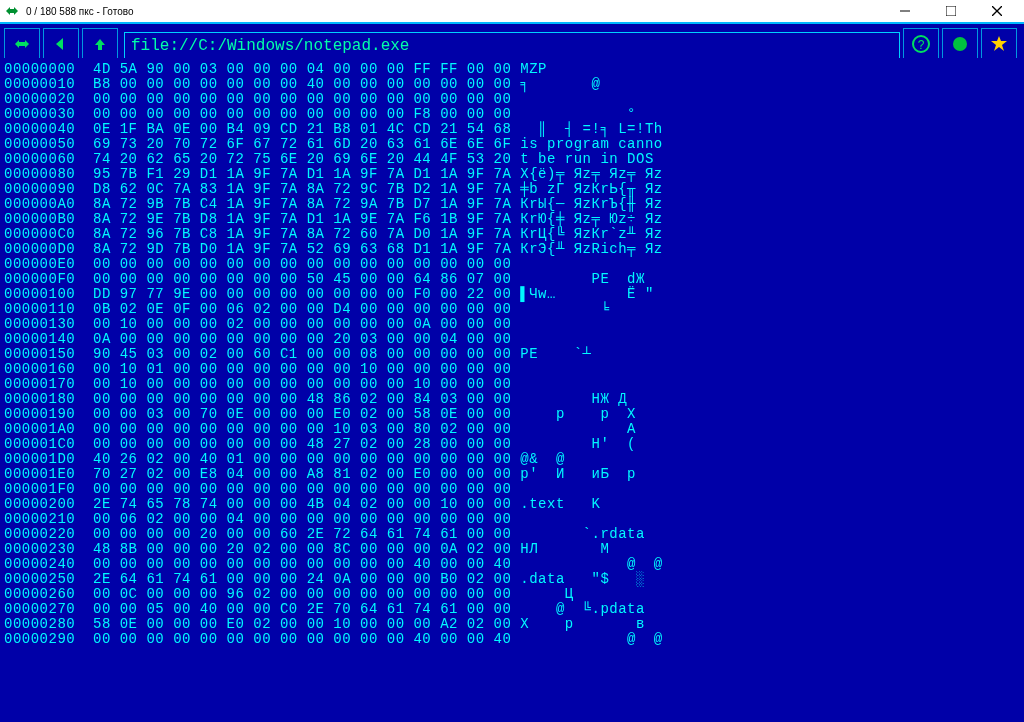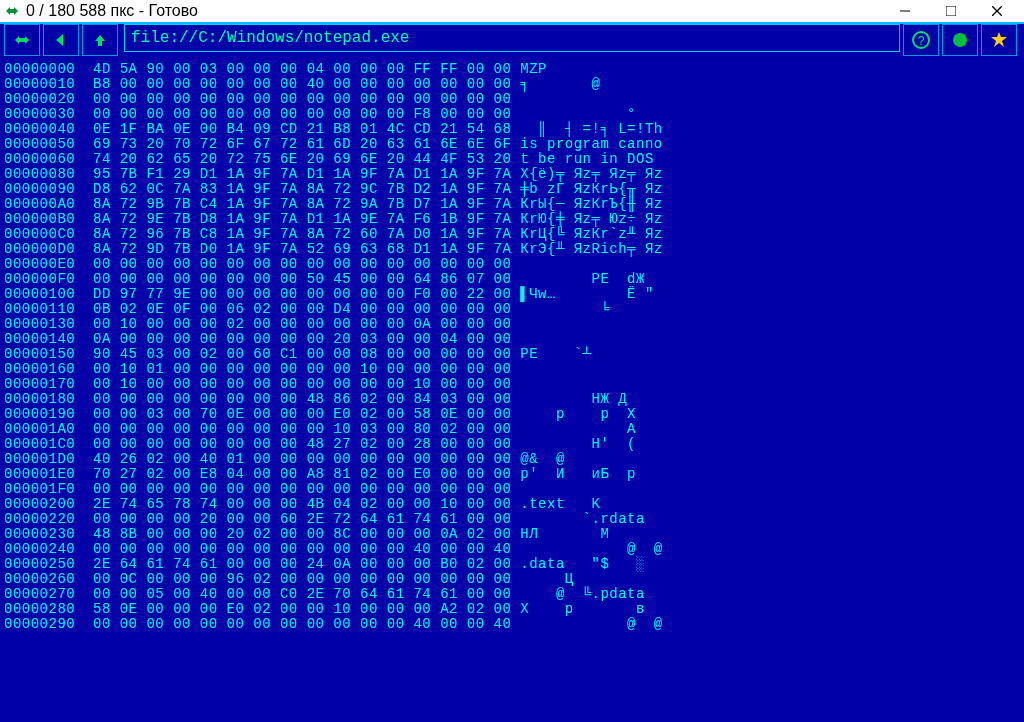--- a/index.html
+++ b/index.html
@@ -1,23 +1,23 @@
 <!DOCTYPE html>
 <html><head>
 <meta charset="utf-8">
 <style>
   html,body{margin:0;padding:0;background:#d4d0c8;font-family:sans-serif;}
   body{width:1024px;height:722px;overflow:hidden;position:relative;}
   .titlebar{height:22px;background:#fff;display:flex;align-items:center;padding:0 4px;}
   .titlebar-icon{width:16px;height:16px;margin-right:6px;}
-  .titlebar-text{font-size:16px;color:#000;flex:1;}
+  .titlebar-text{font-size:10px;color:#000;flex:1;}
   .titlebar-btns{display:flex;gap:0;}
   .tbtn{width:46px;height:22px;display:flex;align-items:center;justify-content:center;}
   .tbtn svg{display:block;}
-  .toolbar{height:36px;background:#0000A8;border-top:2px solid #00b8ff;border-bottom:2px solid #004080;display:flex;align-items:flex-start;padding:0 4px;}
+  .toolbar{height:36px;background:#0000A8;border-top:2px solid #00b8ff;border-bottom:2px solid #004080;display:flex;align-items:flex-end;padding:0 4px;}
   .tool-btn{width:34px;height:30px;border:1px solid #0098e0;margin-right:3px;display:flex;align-items:center;justify-content:center;}
   .addrbar{flex:1;height:26px;border:1px solid #00d0ff;margin:0 3px;display:flex;align-items:center;padding:0 6px;}
   .addrbar-text{font-size:16px;color:#00ffaa;font-family:"Courier New",monospace;}
   .workarea{position:absolute;top:58px;left:0;right:0;bottom:0;display:flex;flex-direction:column;}
   .hexview{background:#0000A8;flex:1;padding:4px 0 0 4px;font-family:"Courier New",monospace;font-size:14px;color:#00f8ff;overflow:hidden;line-height:15px;}
   .hexrow{white-space:pre;letter-spacing:0.5px;}
   .rightbar{width:106px;background:#0000A8;position:relative;border-left:2px solid #00d0ff;}
   .indicator{position:absolute;top:4px;left:8px;width:40px;height:24px;background:#00e040;border-radius:6px;box-shadow:0 0 0 2px #007020 inset;}
   .scrolltrack{position:absolute;top:30px;right:20px;width:4px;height:364px;background:#0070d0;}
   .scrollthumb{position:absolute;right:8px;top:364px;width:28px;height:28px;border-radius:50%;background:#009060;border:3px solid #00c0a0;}
@@ -114,20 +114,21 @@
       <div class="hexrow">00000160  00 10 01 00 00 00 00 00 00 00 10 00 00 00 00 00                 </div>
       <div class="hexrow">00000170  00 10 00 00 00 00 00 00 00 00 00 00 10 00 00 00                 </div>
       <div class="hexrow">00000180  00 00 00 00 00 00 00 00 48 86 02 00 84 03 00 00         HЖ Д   </div>
       <div class="hexrow">00000190  00 00 03 00 70 0E 00 00 00 E0 02 00 58 0E 00 00     p    р  X   </div>
       <div class="hexrow">000001A0  00 00 00 00 00 00 00 00 00 10 03 00 80 02 00 00             A   </div>
       <div class="hexrow">000001C0  00 00 00 00 00 00 00 00 48 27 02 00 28 00 00 00         H'  (   </div>
       <div class="hexrow">000001D0  40 26 02 00 40 01 00 00 00 00 00 00 00 00 00 00 @&amp;  @           </div>
       <div class="hexrow">000001E0  70 27 02 00 E8 04 00 00 A8 81 02 00 E0 00 00 00 p'  И   иБ  р   </div>
       <div class="hexrow">000001F0  00 00 00 00 00 00 00 00 00 00 00 00 00 00 00 00                 </div>
       <div class="hexrow">00000200  2E 74 65 78 74 00 00 00 4B 04 02 00 00 10 00 00 .text   K       </div>
+      <div class="hexrow">00000210  00 06 02 00 00 04 00 00 00 00 00 00 00 00 00 00                 </div>
       <div class="hexrow">00000220  00 00 00 00 20 00 00 60 2E 72 64 61 74 61 00 00        `.rdata  </div>
       <div class="hexrow">00000230  48 8B 00 00 00 20 02 00 00 8C 00 00 00 0A 02 00 HЛ       М      </div>
       <div class="hexrow">00000240  00 00 00 00 00 00 00 00 00 00 00 00 40 00 00 40             @  @</div>
       <div class="hexrow">00000250  2E 64 61 74 61 00 00 00 24 0A 00 00 00 B0 02 00 .data   "$   ░  </div>
       <div class="hexrow">00000260  00 0C 00 00 00 96 02 00 00 00 00 00 00 00 00 00      Ц          </div>
       <div class="hexrow">00000270  00 00 05 00 40 00 00 C0 2E 70 64 61 74 61 00 00     @  ╚.pdata  </div>
       <div class="hexrow">00000280  58 0E 00 00 00 E0 02 00 00 10 00 00 00 A2 02 00 X    р       в  </div>
       <div class="hexrow">00000290  00 00 00 00 00 00 00 00 00 00 00 00 40 00 00 40             @  @</div>
     </div>
   <div class="rightbar">

